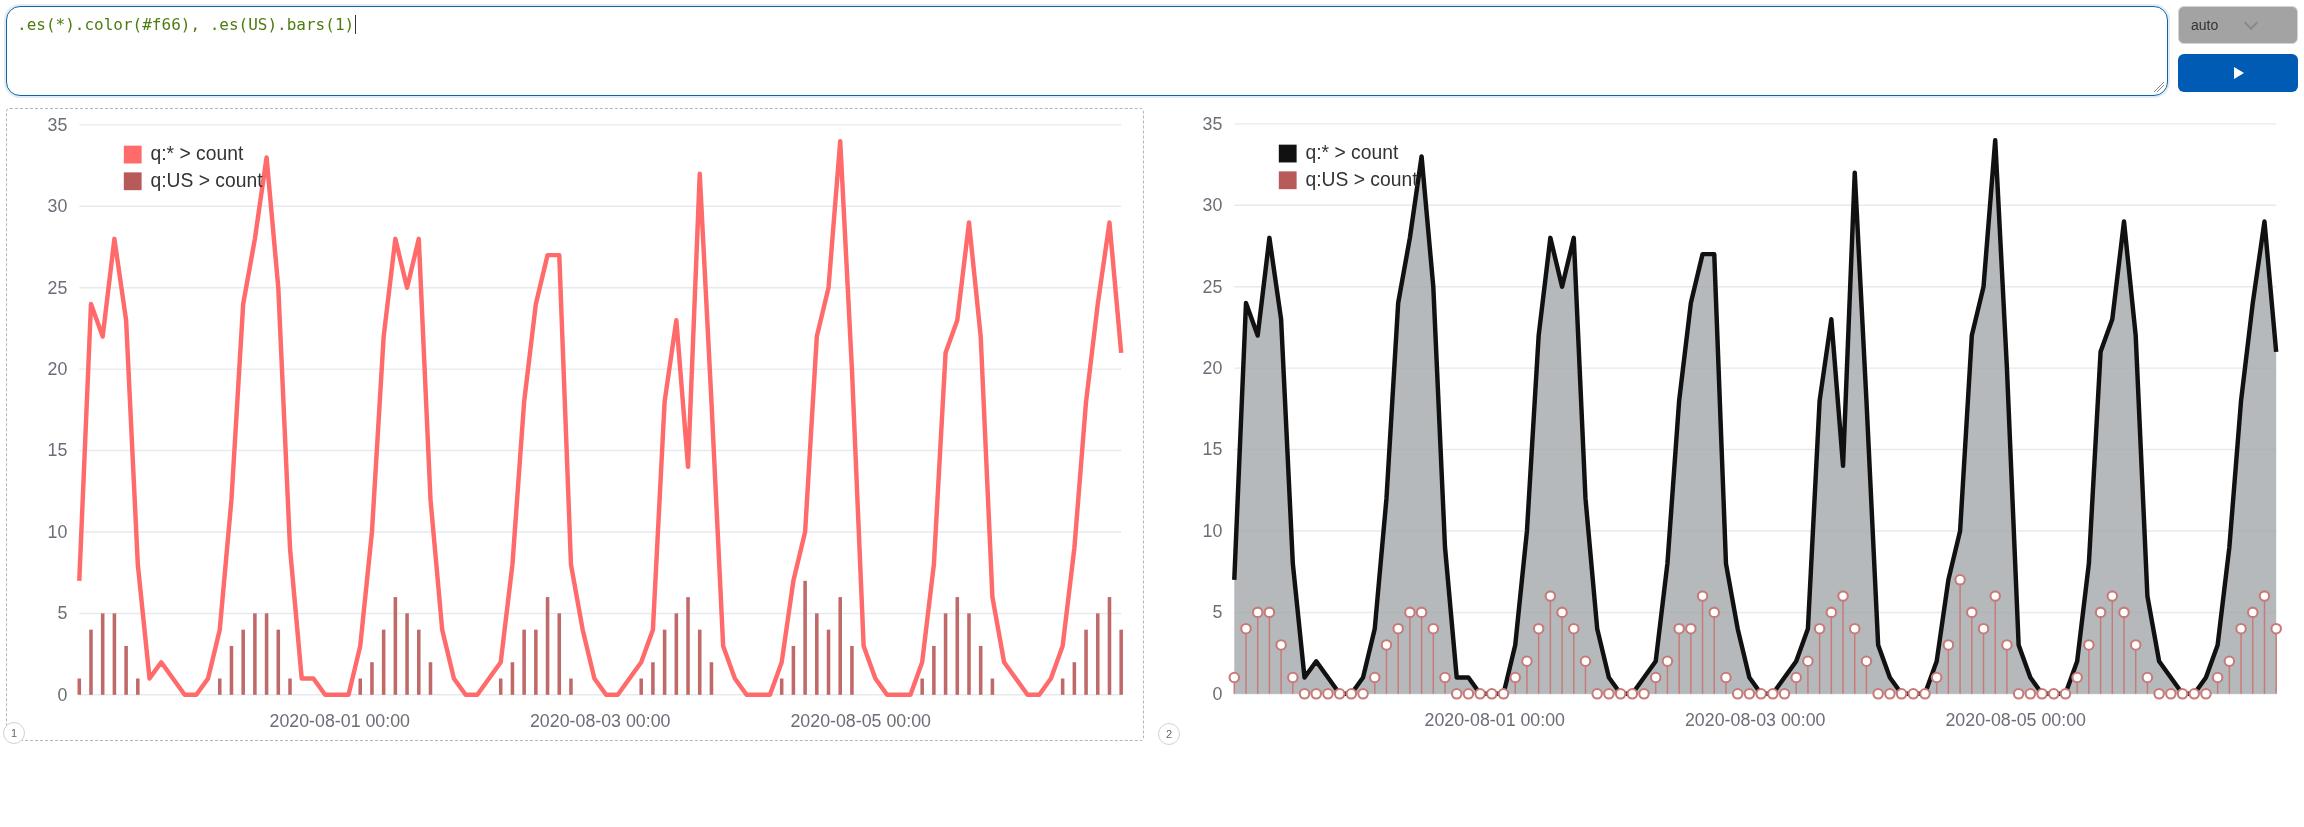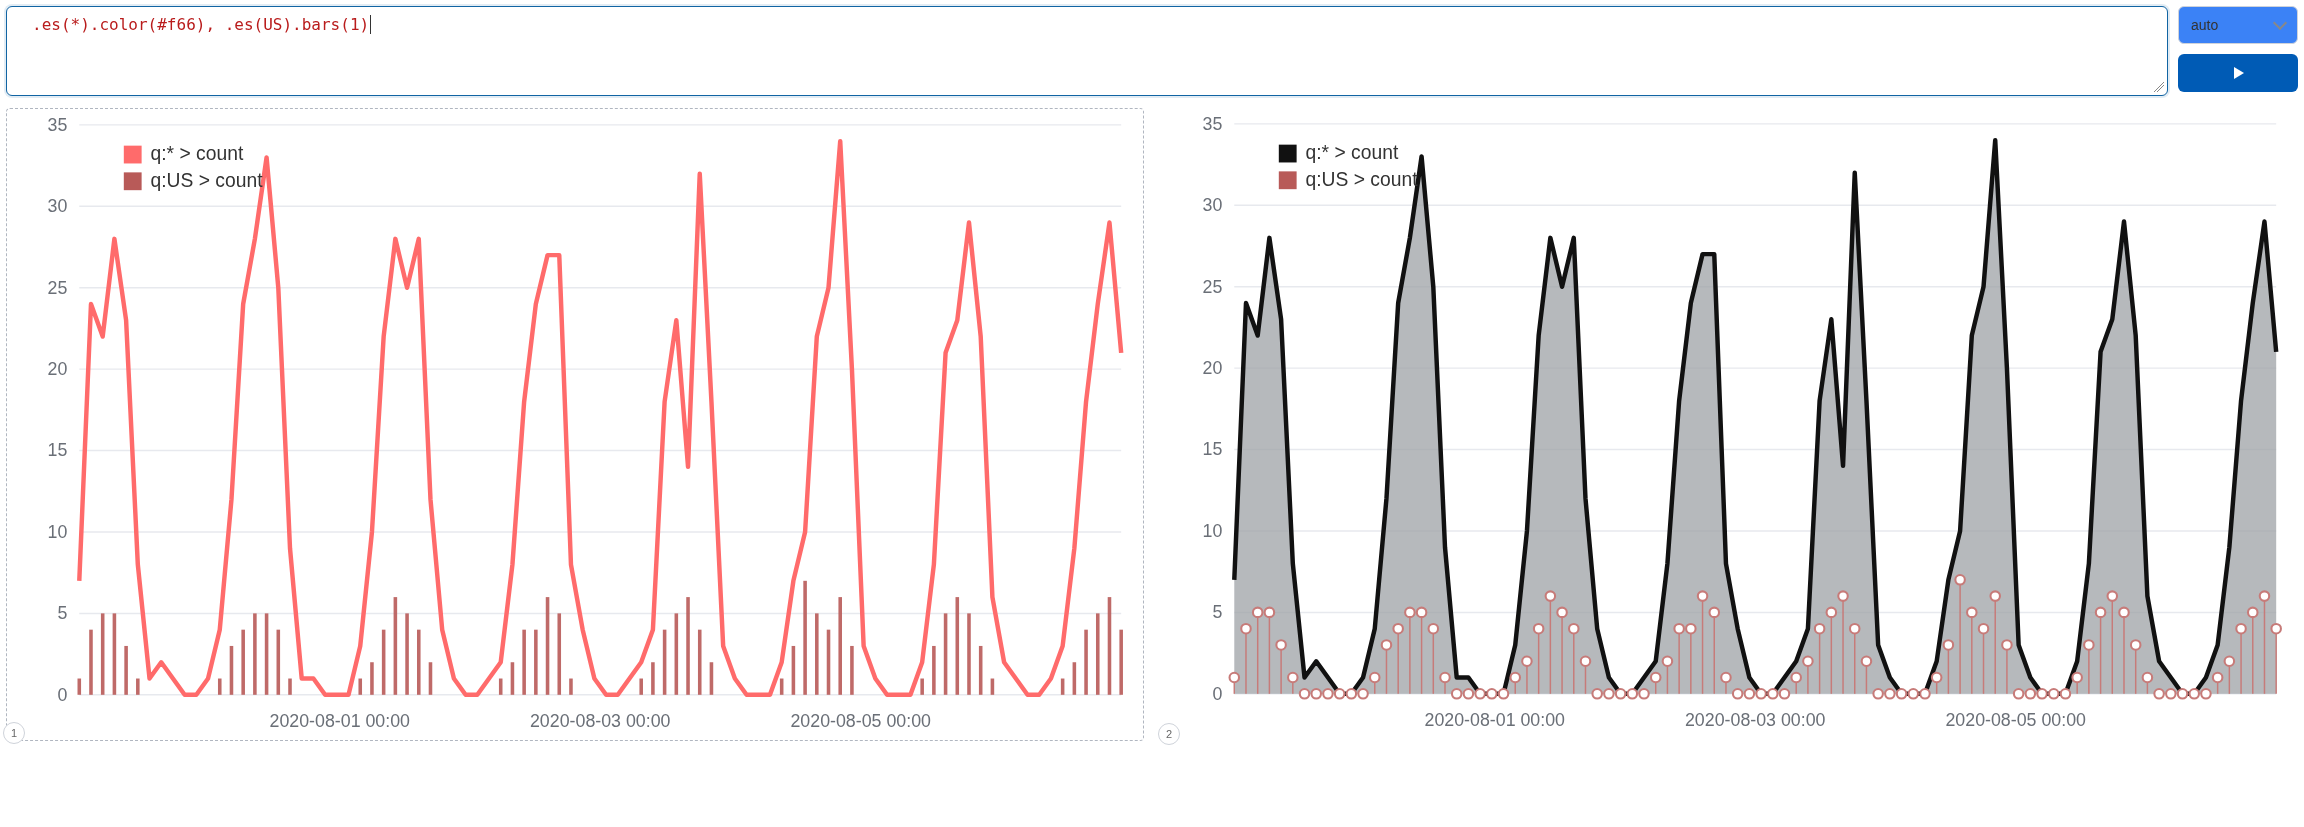--- a/index.html
+++ b/index.html
@@ -12,53 +12,52 @@
   }
   .top-row {
     display: flex;
     gap: 10px;
     align-items: flex-start;
     margin-bottom: 12px;
   }
   .query-box {
     flex: 1;
     border: 1px solid #1164a3;
-    border-radius: 6px;
+    border-radius: 14px;
     background: #fff;
     box-shadow: 0 0 0 2px rgba(17,100,163,0.12);
     min-height: 90px;
     position: relative;
-    padding: 8px 25px;
+    padding: 8px 10px;
     font-family: Menlo, Consolas, monospace;
     font-size: 16px;
-    color: #b91c1c;
+    color: #4d7c0f;
     resize: none;
   }
   .query-box::after{
     content:"";
     position:absolute;
     right:3px; bottom:3px;
     width:10px; height:10px;
     background:
       linear-gradient(135deg, transparent 0 50%, #888 50% 55%, transparent 55%),
       linear-gradient(135deg, transparent 0 65%, #888 65% 70%, transparent 70%);
   }
   .side-controls {
     display:flex;
     flex-direction:column;
     gap:10px;
     width:120px;
   }
   .interval-select {
     display:flex;
     align-items:center;
-    justify-content:space-between;
     border:1px solid #cfd3da;
     border-radius:6px;
-    background:#3b82f6;
+    background:#a3a3a3;
     height:38px;
     padding:0 12px;
     cursor:pointer;
     color:#333;
     font-size:14px;
     gap:28px;
   }
   .chev-down {
     width:10px; height:10px;
     border:solid #888;

